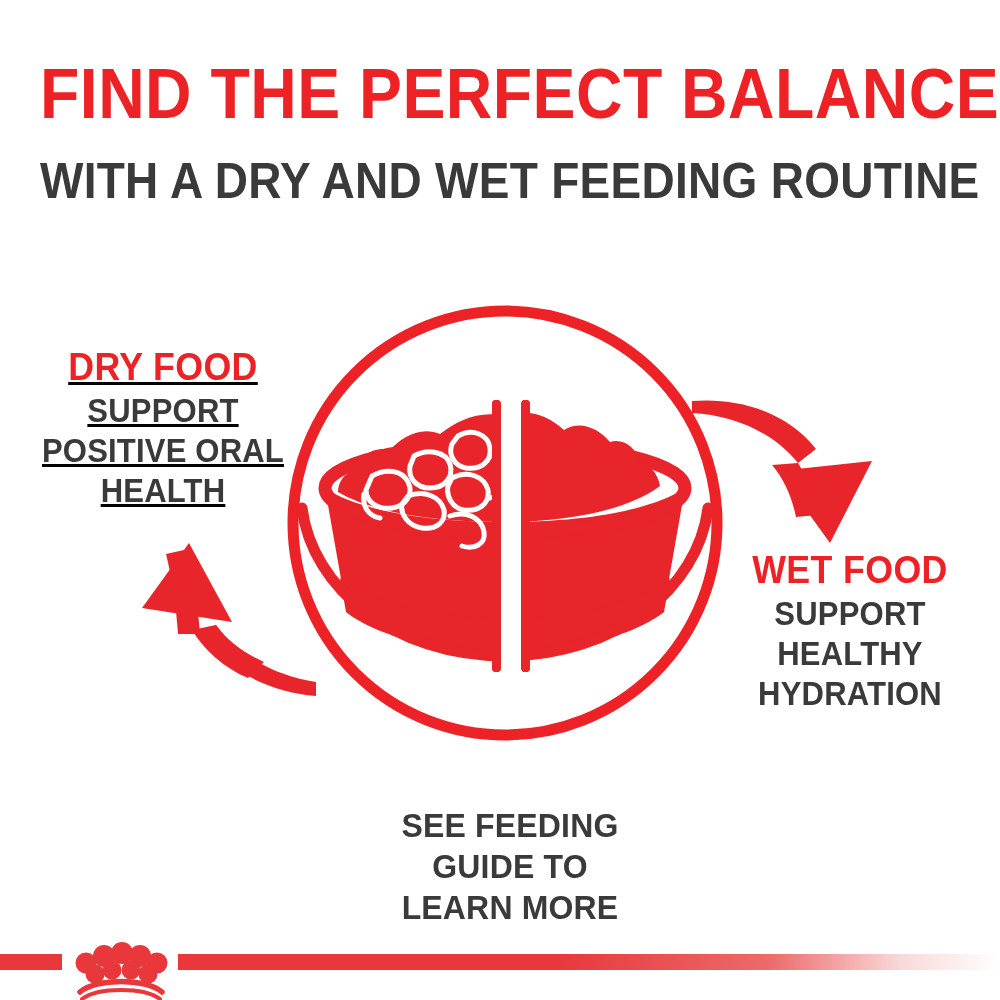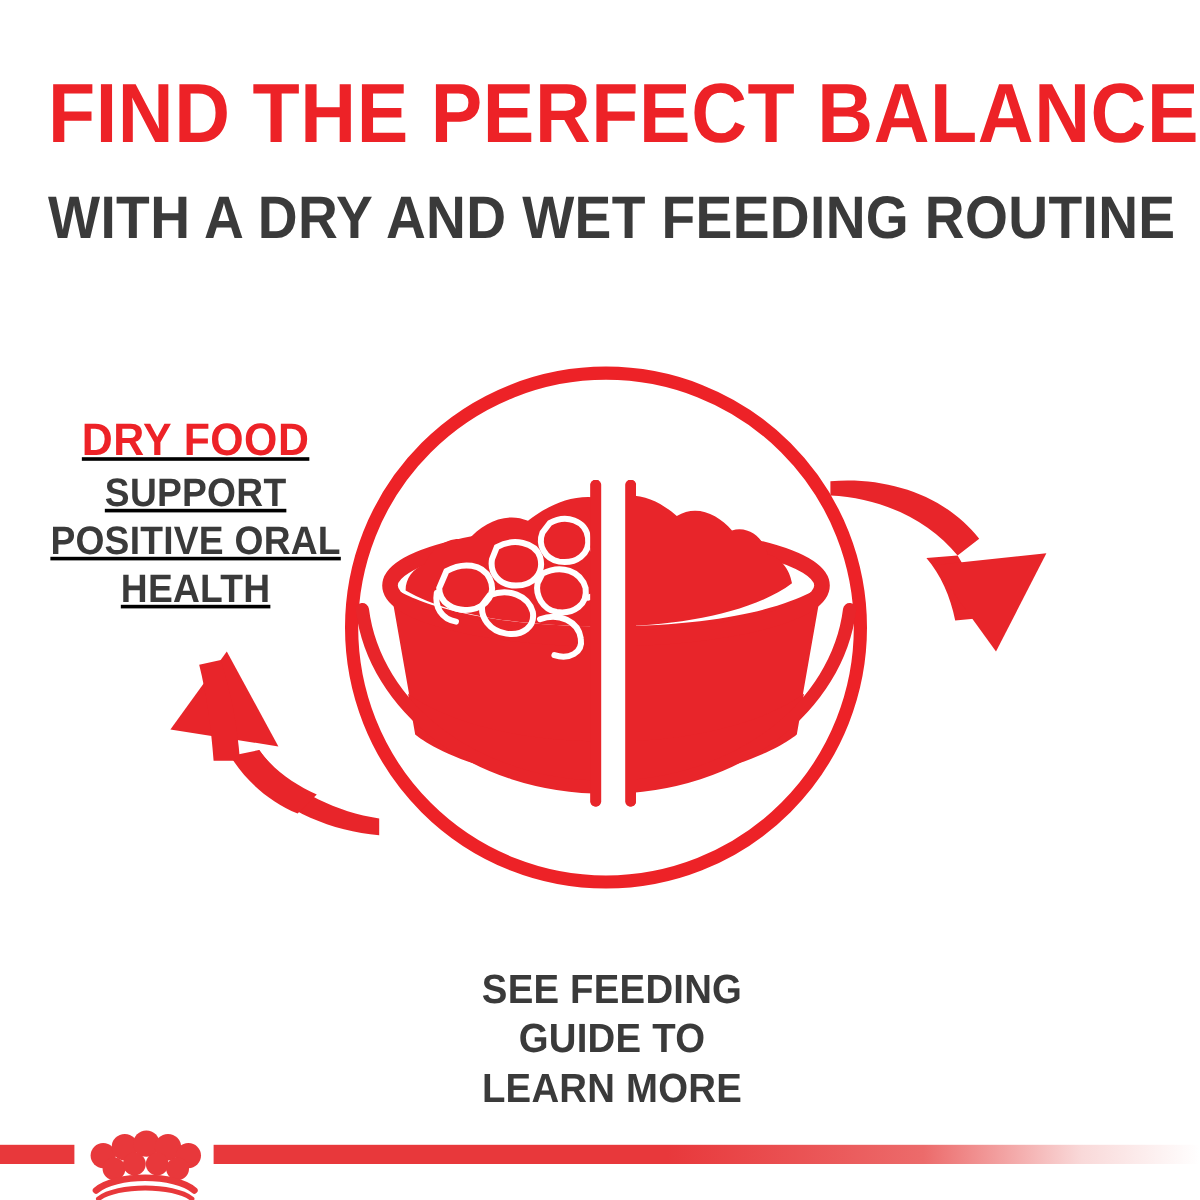--- a/index.html
+++ b/index.html
@@ -172,20 +172,27 @@
 
   <div class="callout" id="callout-dry">
     <div class="lead">DRY FOOD</div>
     <div class="body">
       <div>SUPPORT</div>
       <div>POSITIVE ORAL</div>
       <div>HEALTH</div>
     </div>
   </div>
 
+  <div class="callout" id="callout-wet">
+    <div class="lead">WET FOOD</div>
+    <div class="body">
+      <div>SUPPORT HEALTHY</div>
+      <div>HYDRATION</div>
+    </div>
+  </div>
 
   <svg id="arrow-left" viewBox="0 0 200 170">
     <path d="M196 166
              C 150 162, 104 140, 80 104
              L 96 95
              C 118 126, 156 146, 196 152 Z" fill="#E8252A"></path>
     <path d="M 96 95
              C 108 112, 126 124, 144 132
              L 128 148
              C 104 138, 84 120, 72 100 Z" fill="#E8252A"></path>

